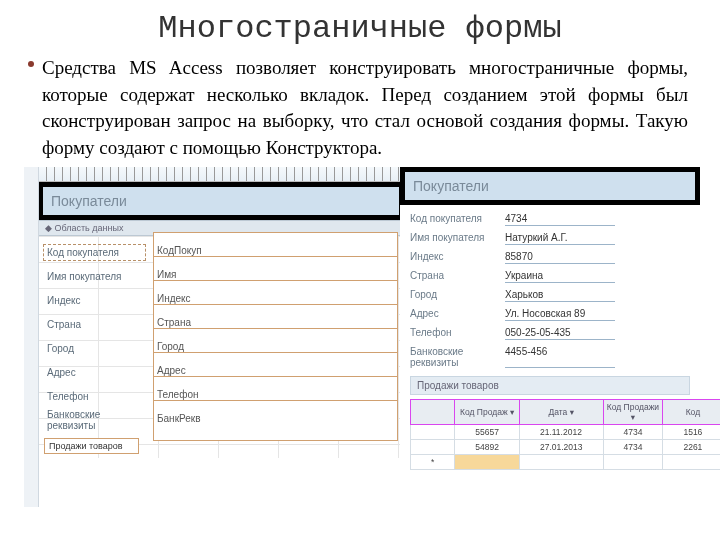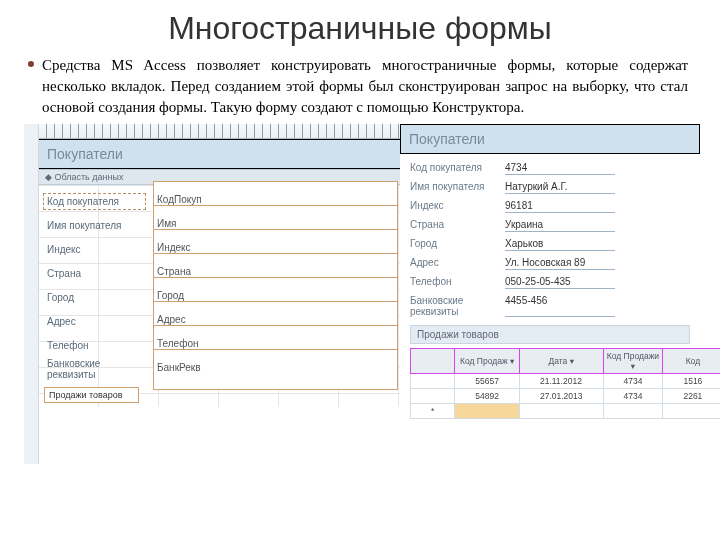--- a/index.html
+++ b/index.html
@@ -1,25 +1,25 @@
 <!DOCTYPE html>
 <html><head>
 <meta charset="utf-8">
 <style>
 body{margin:0;font-family:Georgia,serif;background:#fff;width:720px;height:540px;overflow:hidden;position:relative}
-.title{font-size:32px;text-align:center;margin:10px 0 8px;color:#333;font-family:Liberation Sans, sans-serif}
-.bullet{padding:0 32px 0 42px;font-size:15px;line-height:1.4;text-align:justify;color:#000;position:relative}
+.title{font-size:32px;text-align:center;margin:10px 0 8px;color:#333;font-family:Liberation Mono, monospace}
+.bullet{padding:0 32px 0 42px;font-size:19px;line-height:1.4;text-align:justify;color:#000;position:relative}
 .bullet:before{content:"";position:absolute;left:28px;top:6px;width:6px;height:6px;border-radius:50%;background:#8a3a2e}
 .screens{position:relative;margin-top:6px;height:350px}
 .shot{position:absolute;background:#fff;font-family:Tahoma,Arial,sans-serif;font-size:10px;color:#333}
 .left-shot{left:24px;top:0;width:380px;height:340px}
 .right-shot{left:400px;top:0;width:300px;height:340px}
 .rulers{height:14px;border-bottom:1px solid #bbb;background:linear-gradient(#f5f9fc,#e8f0f6);display:flex}
 .ruler-marks{flex:1;background-image:repeating-linear-gradient(90deg,#999 0 1px,transparent 1px 8px);height:14px}
-.hdr{background:#cfe0ee;padding:6px 8px;font-size:14px;color:#7a8a99;border:1px solid #000000}
+.hdr{background:#cfe0ee;padding:6px 8px;font-size:14px;color:#7a8a99;border:5px solid #000000}
 .section-bar{background:#dfe7ee;border:1px solid #bcc8d3;padding:2px 6px;font-size:9px;color:#667}
 .grid-area{background:#fff;background-image:linear-gradient(#e5e5e5 1px,transparent 1px),linear-gradient(90deg,#e5e5e5 1px,transparent 1px);background-size:60px 26px;padding:4px 6px}
 .row{display:flex;align-items:center;height:24px;gap:8px}
 .lbl{width:95px;font-size:10px;color:#5a6a78;border:1px solid transparent;padding:1px 2px}
 .ctl{flex:1;height:15px;border:1px solid #d0a070;background:#fff;font-size:10px;padding:12px 3px;color:#555}
 .sel{outline:1px dashed #b89068}
 .subform-lbl{border:1px solid #d0a070;background:#fff;padding:2px 4px;font-size:9px;width:85px;display:inline-block}
 .subform-box{border:1px solid #d0a070;background:#fcf8f2;padding:4px;font-size:9px;margin-top:2px}
 .right-form{padding:8px 10px}
 .r-row{display:flex;margin-bottom:6px;font-size:10px}
@@ -93,21 +93,21 @@
     <div class="r-row">
           <div class="r-lbl">Код покупателя</div>
           <div class="r-val">4734</div>
         </div>
     <div class="r-row">
           <div class="r-lbl">Имя покупателя</div>
           <div class="r-val">Натуркий А.Г.</div>
         </div>
     <div class="r-row">
           <div class="r-lbl">Индекс</div>
-          <div class="r-val">96181</div>
+          <div class="r-val">85870</div>
         </div>
     <div class="r-row">
           <div class="r-lbl">Страна</div>
           <div class="r-val">Украина</div>
         </div>
     <div class="r-row">
           <div class="r-lbl">Город</div>
           <div class="r-val">Харьков</div>
         </div>
     <div class="r-row">

